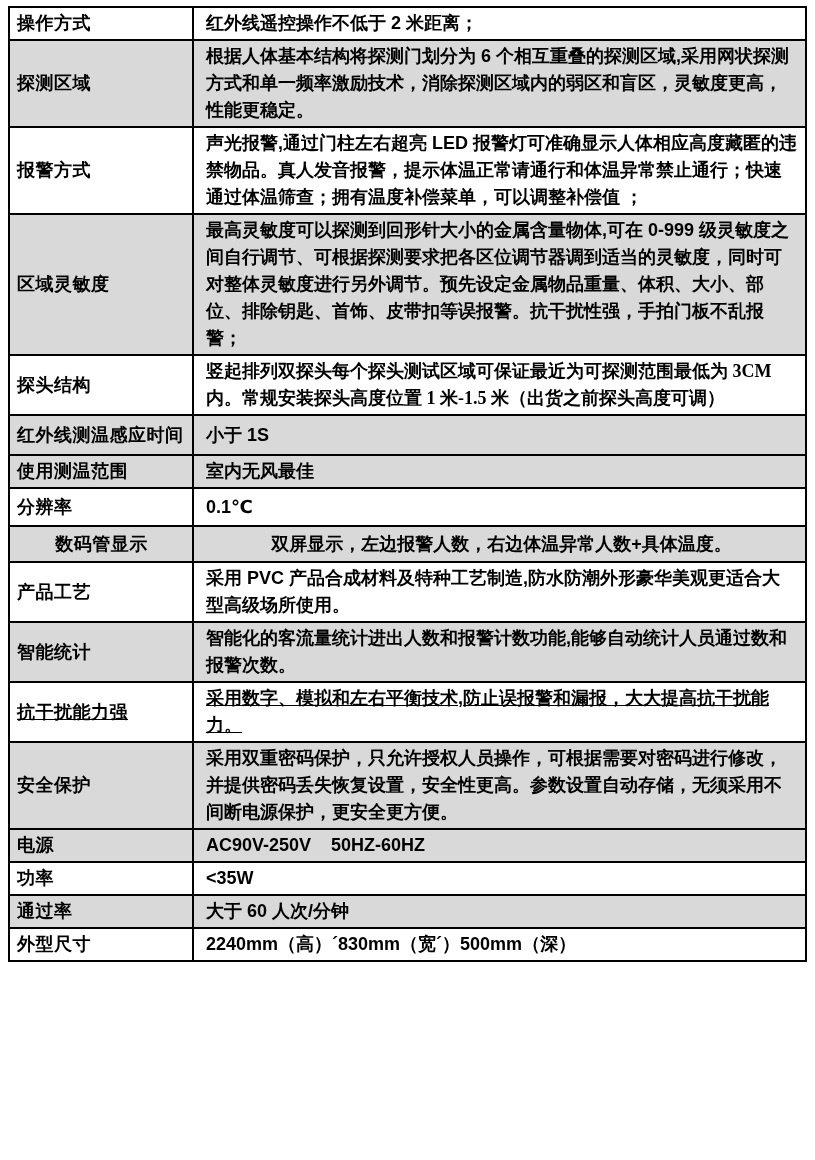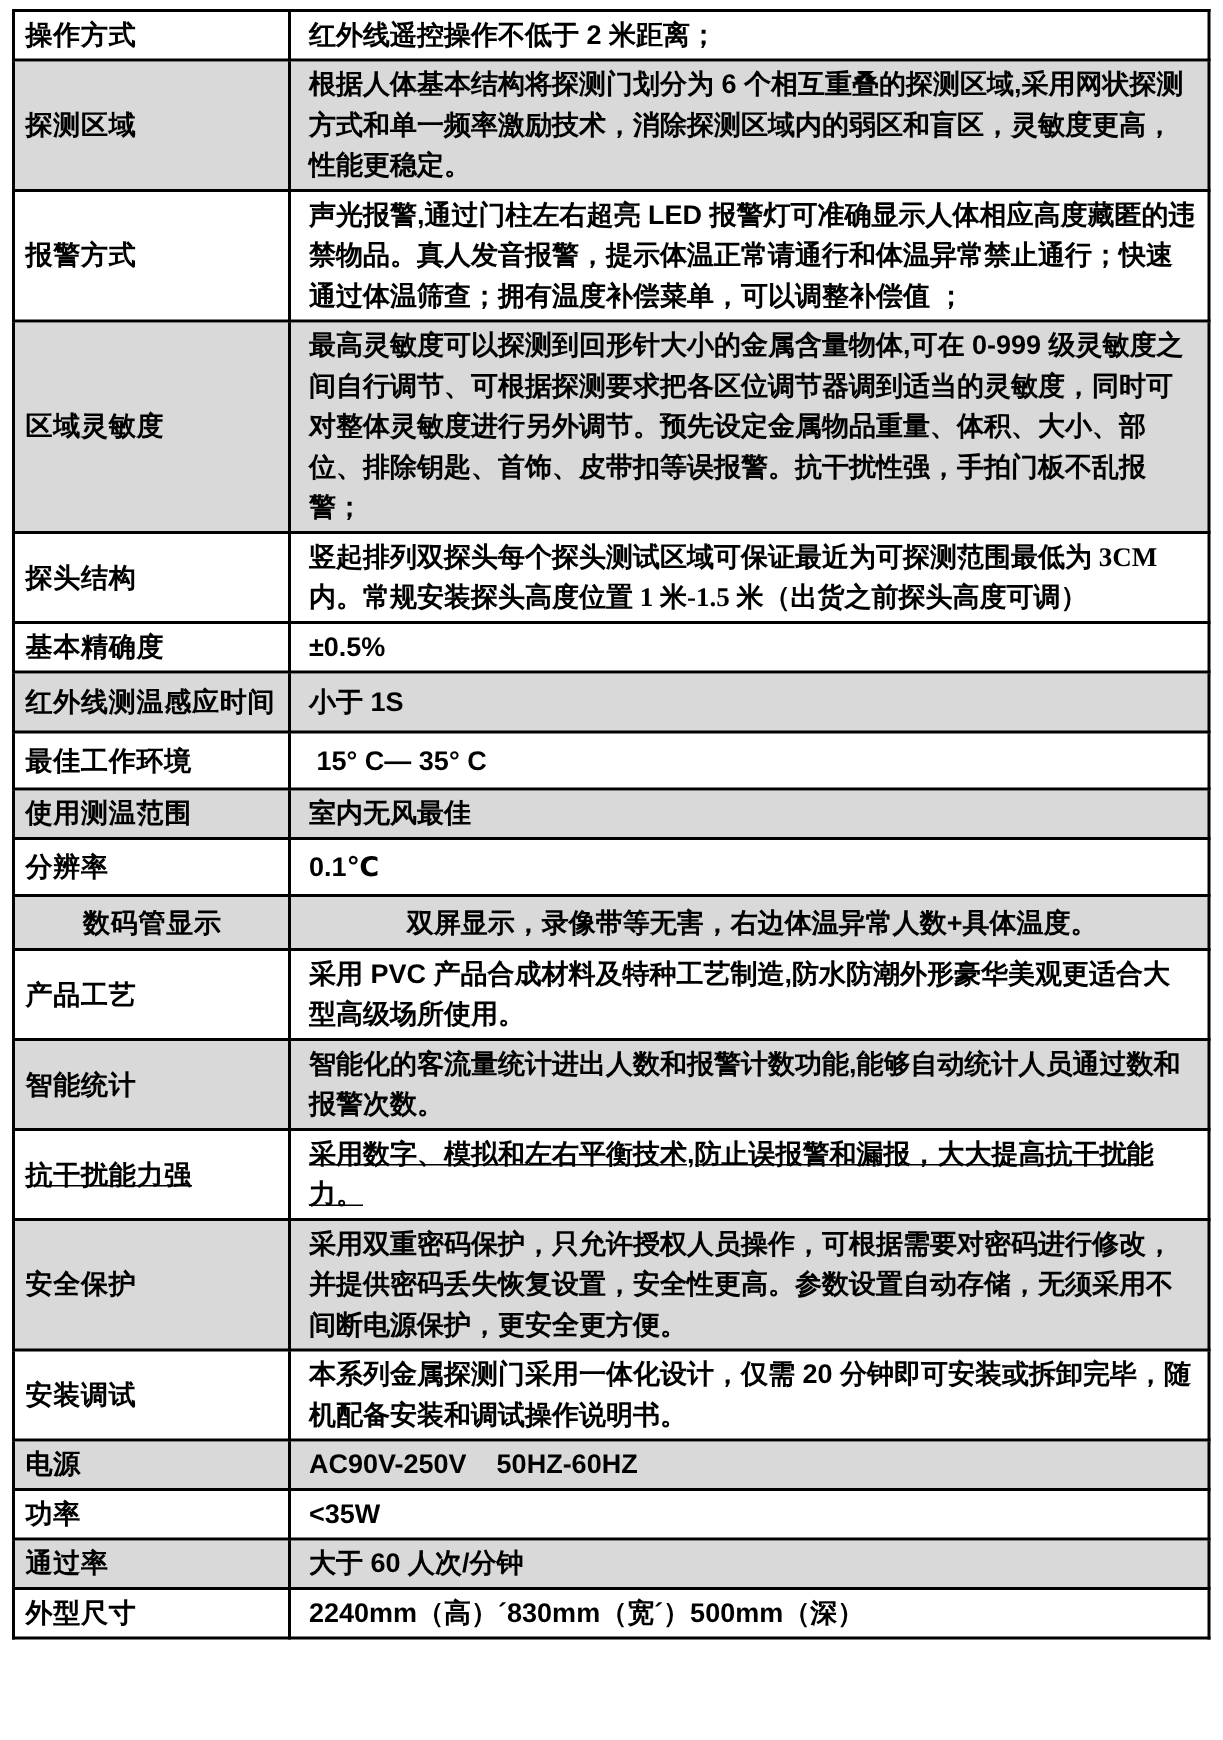--- a/index.html
+++ b/index.html
@@ -66,63 +66,51 @@
           <td class="value">声光报警,通过门柱左右超亮 LED 报警灯可准确显示人体相应高度藏匿的违禁物品。真人发音报警，提示体温正常请通行和体温异常禁止通行；快速通过体温筛查；拥有温度补偿菜单，可以调整补偿值 ；</td>
         </tr>
         <tr class="shaded" style="height: 106px;">
           <td class="label">区域灵敏度</td>
           <td class="value">最高灵敏度可以探测到回形针大小的金属含量物体,可在 0-999 级灵敏度之间自行调节、可根据探测要求把各区位调节器调到适当的灵敏度，同时可对整体灵敏度进行另外调节。预先设定金属物品重量、体积、大小、部位、排除钥匙、首饰、皮带扣等误报警。抗干扰性强，手拍门板不乱报警；</td>
         </tr>
         <tr style="height: 57px; font-family: Liberation Serif, serif;">
           <td class="label">探头结构</td>
           <td class="value">竖起排列双探头每个探头测试区域可保证最近为可探测范围最低为 3CM 内。常规安装探头高度位置 1 米-1.5 米（出货之前探头高度可调）</td>
         </tr>
-        <tr style="height: 33px;">
-          <td class="label">基本精确度</td>
-          <td class="value">±0.5%</td>
-        </tr>
         <tr class="shaded" style="height: 40px;">
           <td class="label">红外线测温感应时间</td>
           <td class="value">小于 1S</td>
-        </tr>
-        <tr style="height: 38px;">
-          <td class="label">最佳工作环境</td>
-          <td class="value"> 15° C— 35° C</td>
         </tr>
         <tr class="shaded" style="height: 21px; margin-top: 26px;">
           <td class="label">使用测温范围</td>
           <td class="value">室内无风最佳</td>
         </tr>
         <tr style="height: 38px;">
           <td class="label">分辨率</td>
           <td class="value">0.1℃</td>
         </tr>
         <tr class="shaded" style="height: 36px; text-align: center;">
           <td class="label">数码管显示</td>
-          <td class="value">双屏显示，录像带等无害，右边体温异常人数+具体温度。</td>
+          <td class="value">双屏显示，左边报警人数，右边体温异常人数+具体温度。</td>
         </tr>
         <tr style="height: 59px;">
           <td class="label">产品工艺</td>
           <td class="value">采用 PVC 产品合成材料及特种工艺制造,防水防潮外形豪华美观更适合大型高级场所使用。</td>
         </tr>
         <tr class="shaded" style="height: 58px;">
           <td class="label">智能统计</td>
           <td class="value">智能化的客流量统计进出人数和报警计数功能,能够自动统计人员通过数和报警次数。</td>
         </tr>
         <tr style="height: 29px; text-decoration: underline;">
           <td class="label">抗干扰能力强</td>
           <td class="value">采用数字、模拟和左右平衡技术,防止误报警和漏报，大大提高抗干扰能力。</td>
         </tr>
         <tr class="shaded" style="height: 85px;">
           <td class="label">安全保护</td>
           <td class="value">采用双重密码保护，只允许授权人员操作，可根据需要对密码进行修改，并提供密码丢失恢复设置，安全性更高。参数设置自动存储，无须采用不间断电源保护，更安全更方便。</td>
-        </tr>
-        <tr style="height: 58px;">
-          <td class="label">安装调试</td>
-          <td class="value">本系列金属探测门采用一体化设计，仅需 20 分钟即可安装或拆卸完毕，随机配备安装和调试操作说明书。</td>
         </tr>
         <tr class="shaded" style="height: 28px;">
           <td class="label">电源</td>
           <td class="value">AC90V-250V    50HZ-60HZ</td>
         </tr>
         <tr style="height: 29px;">
           <td class="label">功率</td>
           <td class="value">&lt;35W</td>
         </tr>
         <tr class="shaded" style="height: 29px;">

